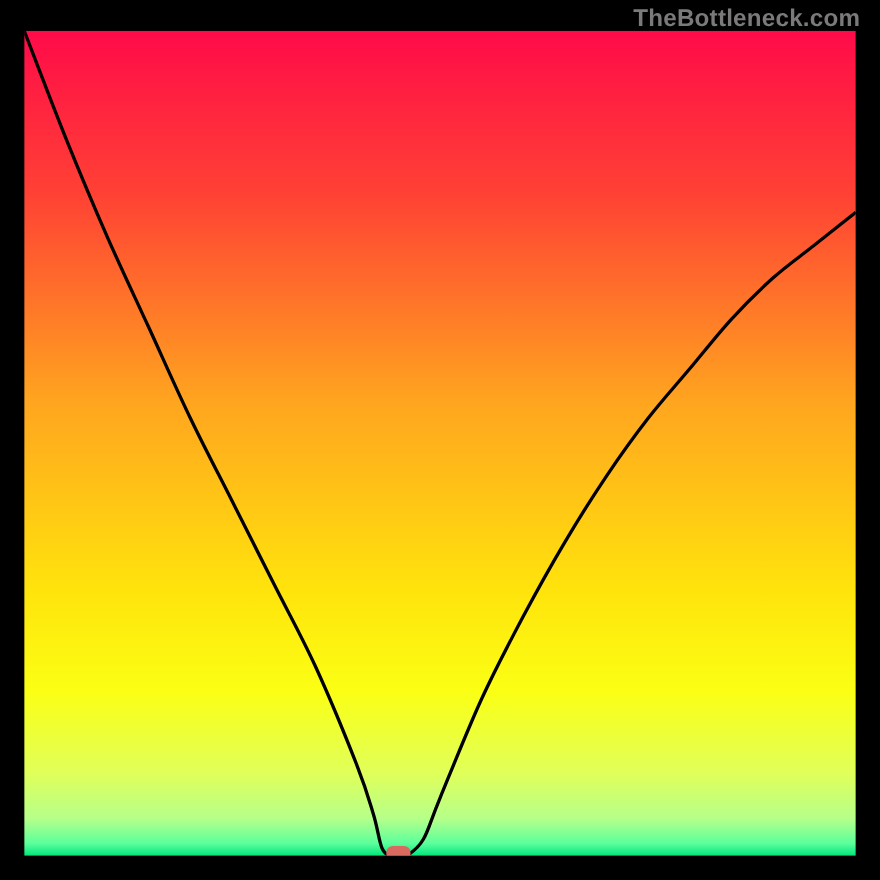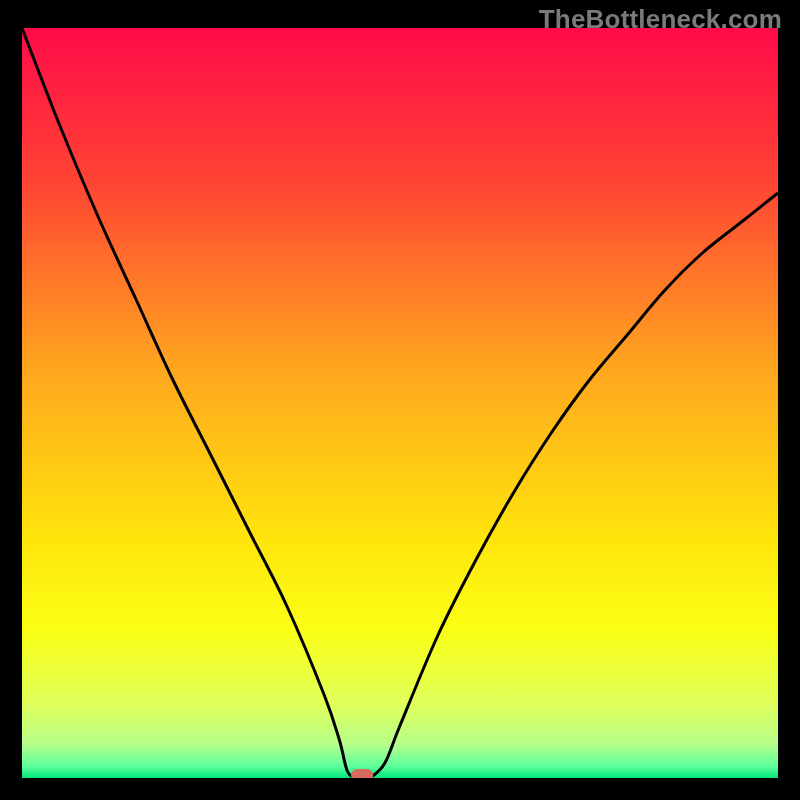--- a/index.html
+++ b/index.html
@@ -15,21 +15,21 @@
     position: absolute;
     left: 0; top: 0;
     width: 800px; height: 800px;
     background: #000;
   }
   .watermark {
     position: absolute;
     top: 4px;
     right: 18px;
     color: #7a7a7a;
-    font-size: 26px;
+    font-size: 22px;
     font-weight: 600;
     letter-spacing: 0.2px;
   }
   .plot {
     position: absolute;
     left: 22px;
     top: 28px;
     width: 756px;
     height: 750px;
     display: block;

